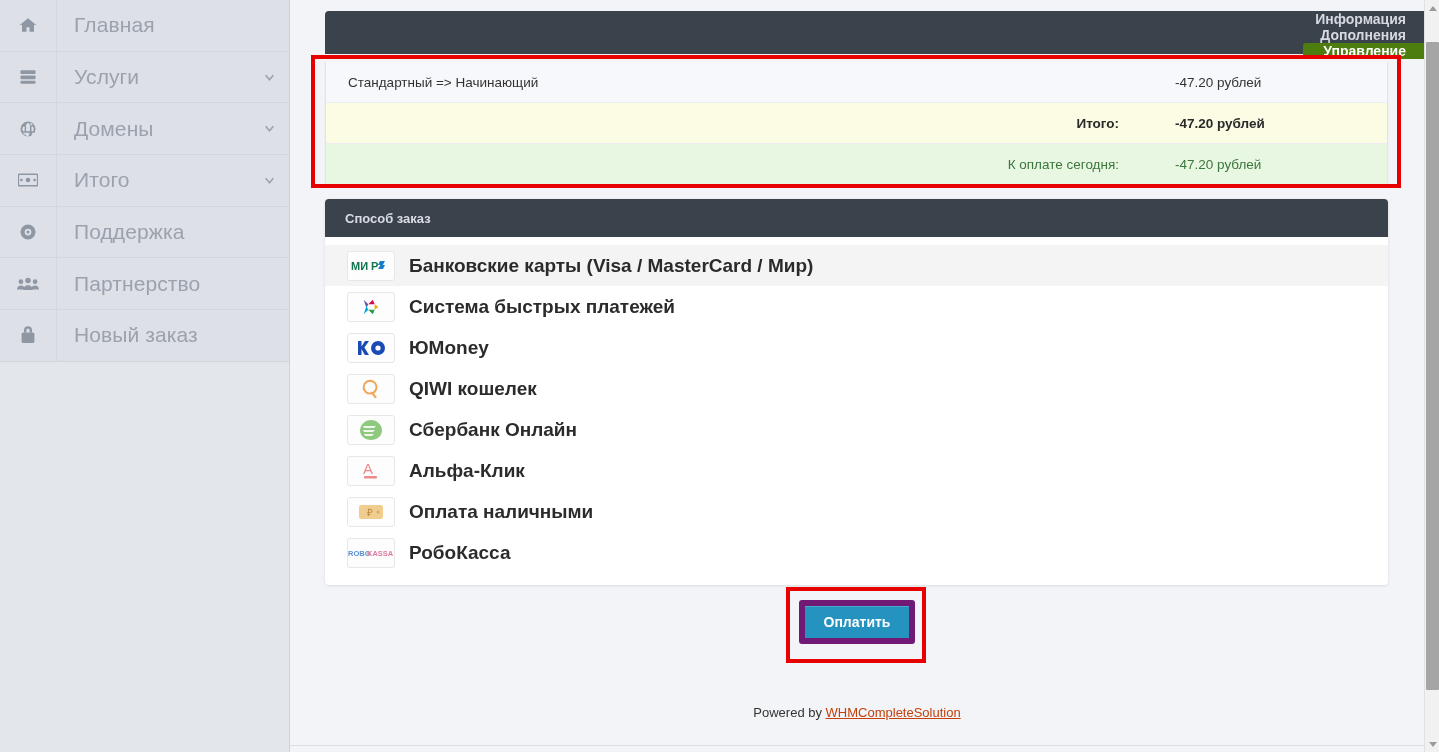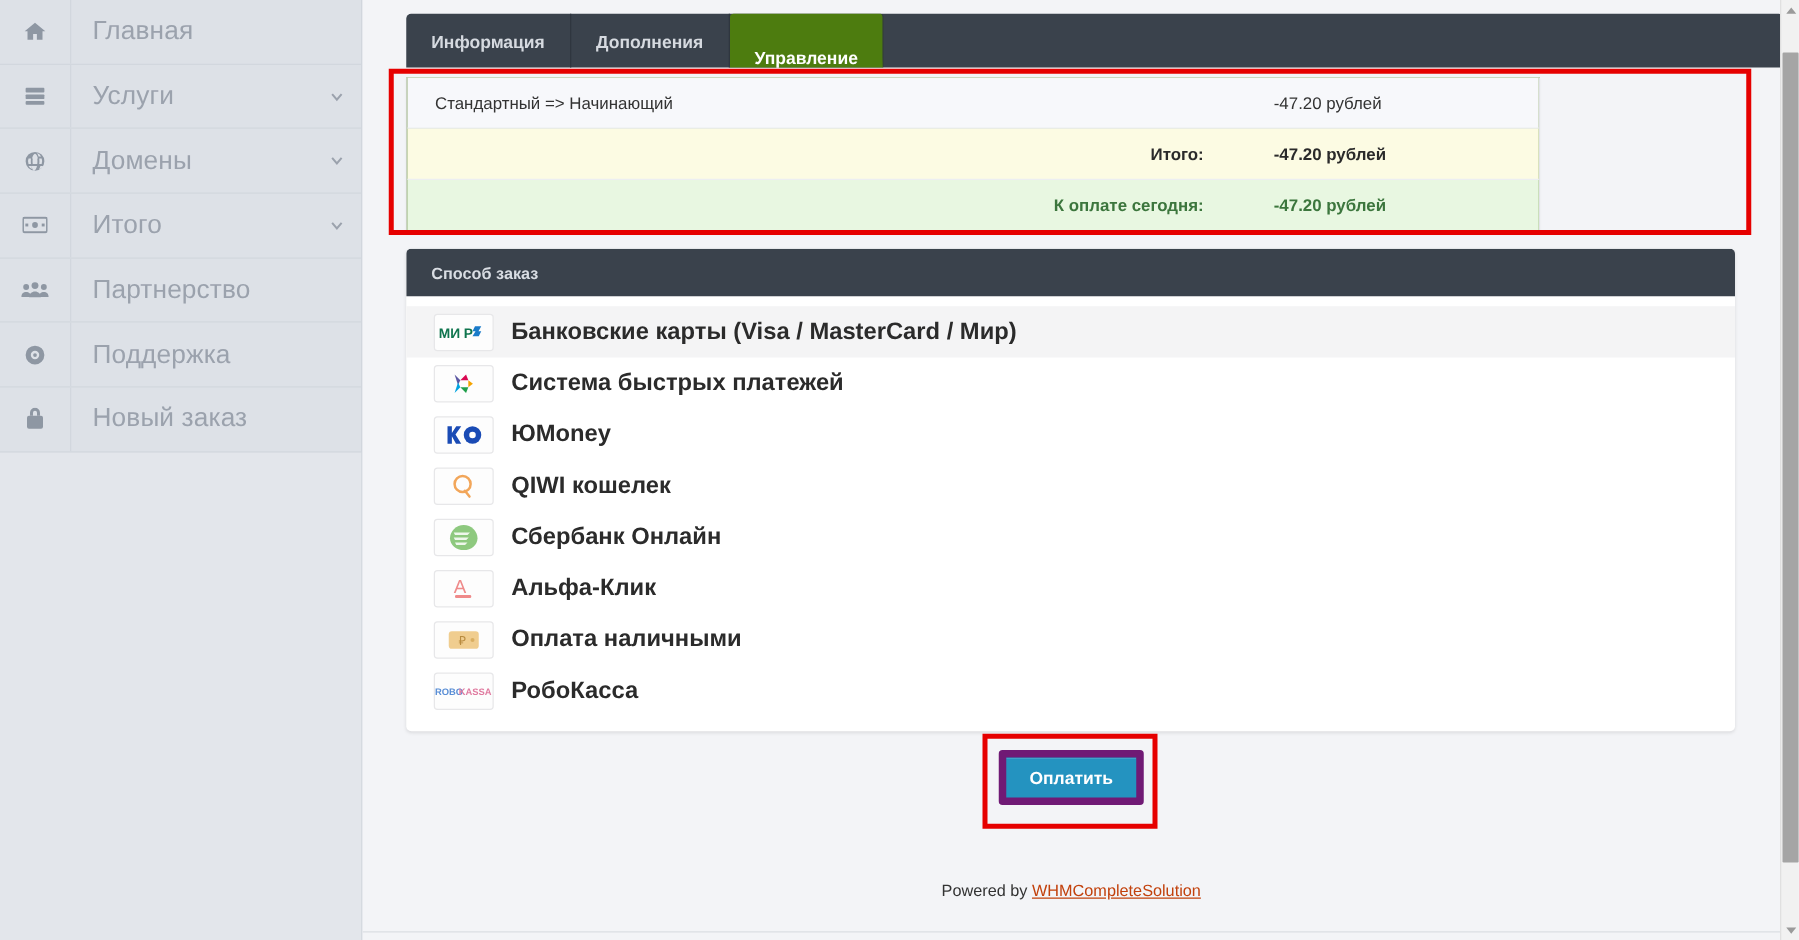--- a/index.html
+++ b/index.html
@@ -61,20 +61,21 @@
   }
 
   
   .tabbar {
     position: absolute; left: 35px; top: 11px;
     width: 1102px; height: 43px;
     background: #3a424c;
     border-radius: 4px 4px 0 0;
     display: flex;
     align-items: flex-end;
+    flex-direction: column;
   }
   .tab {
     height: 43px;
     padding: 0 20px;
     display: flex; align-items: center;
     color: #d6dae0;
     font-size: 14px;
     font-weight: bold;
     cursor: pointer;
     border-right: 1px solid #2f363f;
@@ -92,41 +93,41 @@
     border: 4px solid #e60000;
     pointer-events: none;
     z-index: 40;
   }
   #redbox-summary { left: 21px; top: 55px; width: 1090px; height: 133px; }
   #redbox-paybtn  { left: 496px; top: 587px; width: 140px; height: 76px; }
 
   
   .summary-panel {
     position: absolute; left: 35px; top: 62px;
-    width: 907px;
-    background: #4d7c0f;
+    width: 1063px;
+    background: #5eead4;
     border: 1px solid #e2e4e8;
     border-top: none;
     box-shadow: 0 1px 2px rgba(0,0,0,.05);
   }
   .sum-row {
     display: flex;
     align-items: center;
     height: 41px;
     padding: 0 22px;
     font-size: 13.5px;
     border-bottom: 1px solid #eceef1;
   }
   .sum-row:last-child { border-bottom: none; }
   .sum-row .desc { flex: 1; text-align: left; }
   .sum-row .label { flex: 1; text-align: right; padding-right: 56px; }
   .sum-row .amount { width: 190px; text-align: left; }
   .row-item  { background: #f7f8fb; color: #333; }
   .row-total { background: #fcfbe3; color: #2a2a2a; font-weight: bold; }
-  .row-due   { background: #e8f7e1; color: #3c763d; font-weight: bold; }
+  .row-due   { background: #e8f7e1; color: #3c763d; font-weight: normal; }
 
   
   .pay-panel {
     position: absolute; left: 35px; top: 199px;
     width: 1063px;
     background: #ffffff;
     border-radius: 4px;
     box-shadow: 0 1px 3px rgba(0,0,0,.10);
     overflow: hidden;
   }
@@ -277,37 +278,37 @@
       <span class="nav-label">Итого</span>
       <span class="nav-caret">
         <svg width="13" height="13" viewBox="0 0 24 24" fill="none" stroke-width="3">
             <path d="M5 8l7 8 7-8"></path>
           </svg>
       </span>
     </div>
 
     <div class="nav-item">
       <span class="nav-icon">
+        <svg width="18" height="18" viewBox="0 0 24 24">
+            <path d="M12 2a10 10 0 100 20 10 10 0 000-20zm0 5.5A4.5 4.5 0 1112 16.5 4.5 4.5 0 0112 7.5zm0 2.5a2 2 0 100 4 2 2 0 000-4z"></path>
+          </svg>
+      </span>
+      <span class="nav-label">Поддержка</span>
+    </div>
+
+    <div class="nav-item">
+      <span class="nav-icon">
         <svg width="22" height="14" viewBox="0 0 28 16">
             <circle cx="5" cy="5" r="3"></circle>
             <circle cx="14" cy="3.5" r="3.5"></circle>
             <circle cx="23" cy="5" r="3"></circle>
             <path d="M0 15c0-3 2.2-5 5-5s5 2 5 5zM8 15.5c0-3.6 2.7-6 6-6s6 2.4 6 6zM18 15c0-3 2.2-5 5-5s5 2 5 5z"></path>
           </svg>
       </span>
       <span class="nav-label">Партнерство</span>
-    </div>
-
-    <div class="nav-item">
-      <span class="nav-icon">
-        <svg width="18" height="18" viewBox="0 0 24 24">
-            <path d="M12 2a10 10 0 100 20 10 10 0 000-20zm0 5.5A4.5 4.5 0 1112 16.5 4.5 4.5 0 0112 7.5zm0 2.5a2 2 0 100 4 2 2 0 000-4z"></path>
-          </svg>
-      </span>
-      <span class="nav-label">Поддержка</span>
     </div>
 
     <div class="nav-item">
       <span class="nav-icon">
         <svg width="16" height="18" viewBox="0 0 20 22">
             <path d="M10 0a5 5 0 00-5 5v3h3V5a2 2 0 114 0v3h3V5a5 5 0 00-5-5z"></path>
             <rect x="2" y="8" width="16" height="13" rx="2"></rect>
           </svg>
       </span>
       <span class="nav-label">Новый заказ</span>

